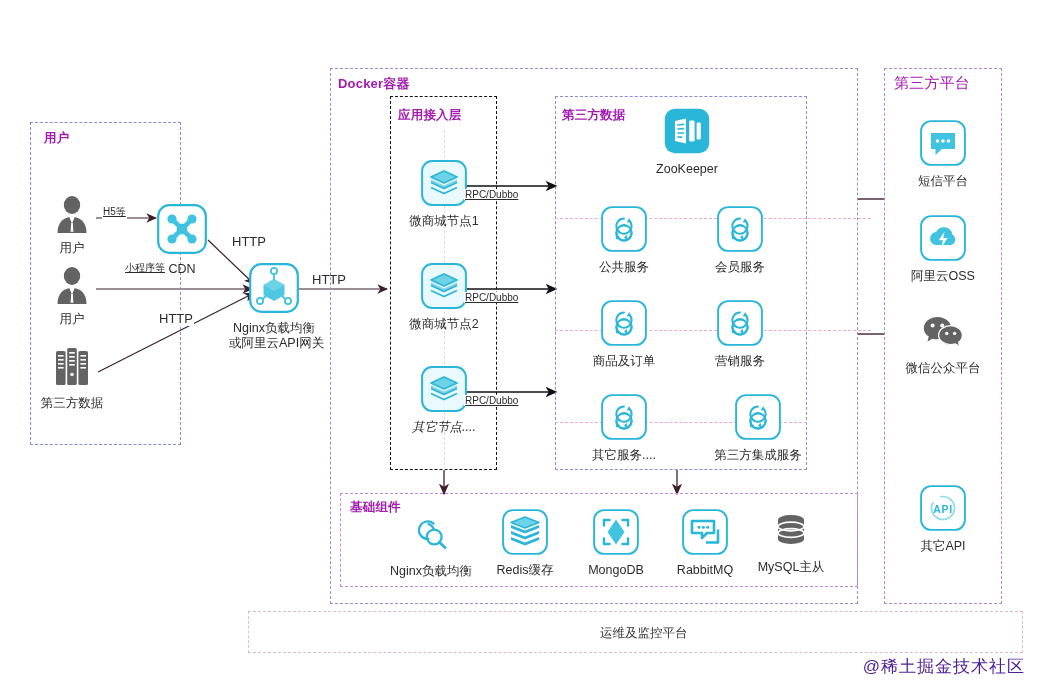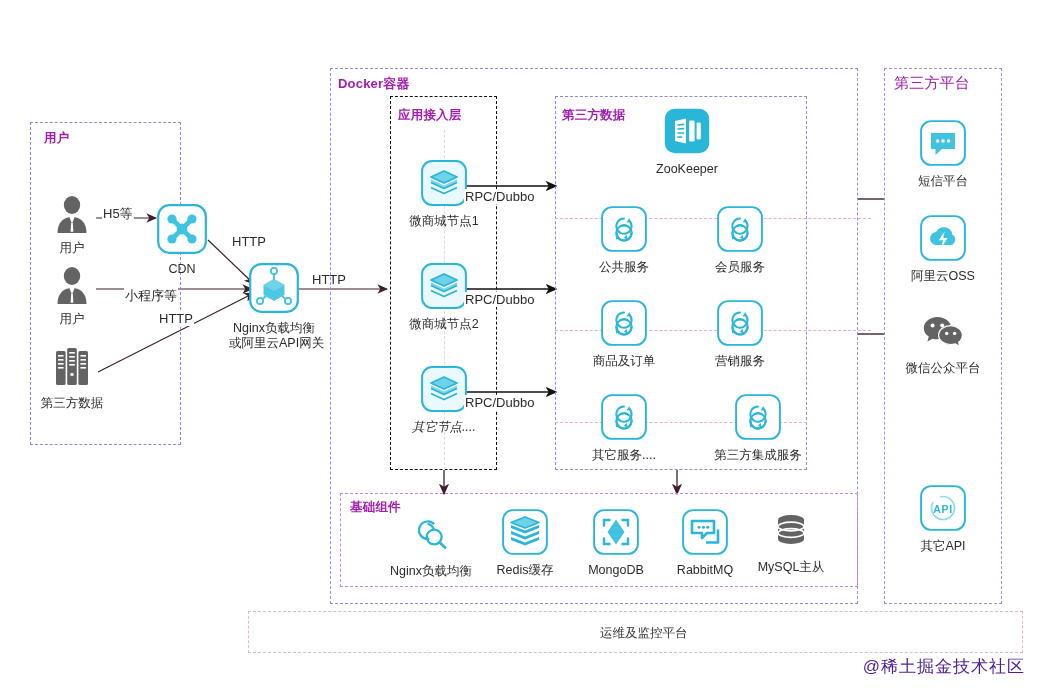--- a/index.html
+++ b/index.html
@@ -33,21 +33,21 @@
     line-height:15px;
   }
   .node .cap.two{line-height:15px;}
   .iconbox{display:inline-block;}
 
   
   .elabel{
     position:absolute;font-size:13px;color:#2b2b2b;white-space:nowrap;
     background:#fff;padding:0 1px;
   }
-  .elabel.small{font-size:13px;}
+  .elabel.small{font-size:10px;text-decoration:underline;}
 
   
   #wires{position:absolute;left:0;top:0;width:1043px;height:688px;pointer-events:none;}
 
   
   .ops-label{
     position:absolute;font-size:12.5px;color:#333;white-space:nowrap;
   }
 
   .watermark{
@@ -178,21 +178,21 @@
         <circle cx="11" cy="38" r="3.1" fill="#fff" stroke="#3fc3e0" stroke-width="1.8"></circle>
         <line x1="37" y1="36.6" x2="33" y2="33" stroke="#3fc3e0" stroke-width="1.8"></line>
         <circle cx="39" cy="38" r="3.1" fill="#fff" stroke="#3fc3e0" stroke-width="1.8"></circle>
       </svg>
     </span>
     <div class="cap two">Nginx负载均衡</div>
     <div class="cap two" style="margin-top:0;">或阿里云API网关</div>
   </div>
 
   <div class="elabel small" style="left:102px;top:205px;">H5等</div>
-  <div class="elabel small" style="left:124px;top:287px;">小程序等</div>
+  <div class="elabel small" style="left:124px;top:261px;">小程序等</div>
   <div class="elabel" style="left:231px;top:234px;">HTTP</div>
   <div class="elabel" style="left:158px;top:311px;">HTTP</div>
   <div class="elabel" style="left:311px;top:272px;">HTTP</div>
 
   <div class="group grp-docker" style="left:330px;top:68px;width:528px;height:536px;"></div>
   <div class="grp-title" style="left:338px;top:75px;font-size:13px;">Docker容器</div>
 
   <div class="group grp-app" style="left:390px;top:96px;width:107px;height:374px;"></div>
   <div class="grp-title" style="left:398px;top:107px;">应用接入层</div>
   <div class="vrail" style="left:444px;top:130px;height:340px;"></div>

